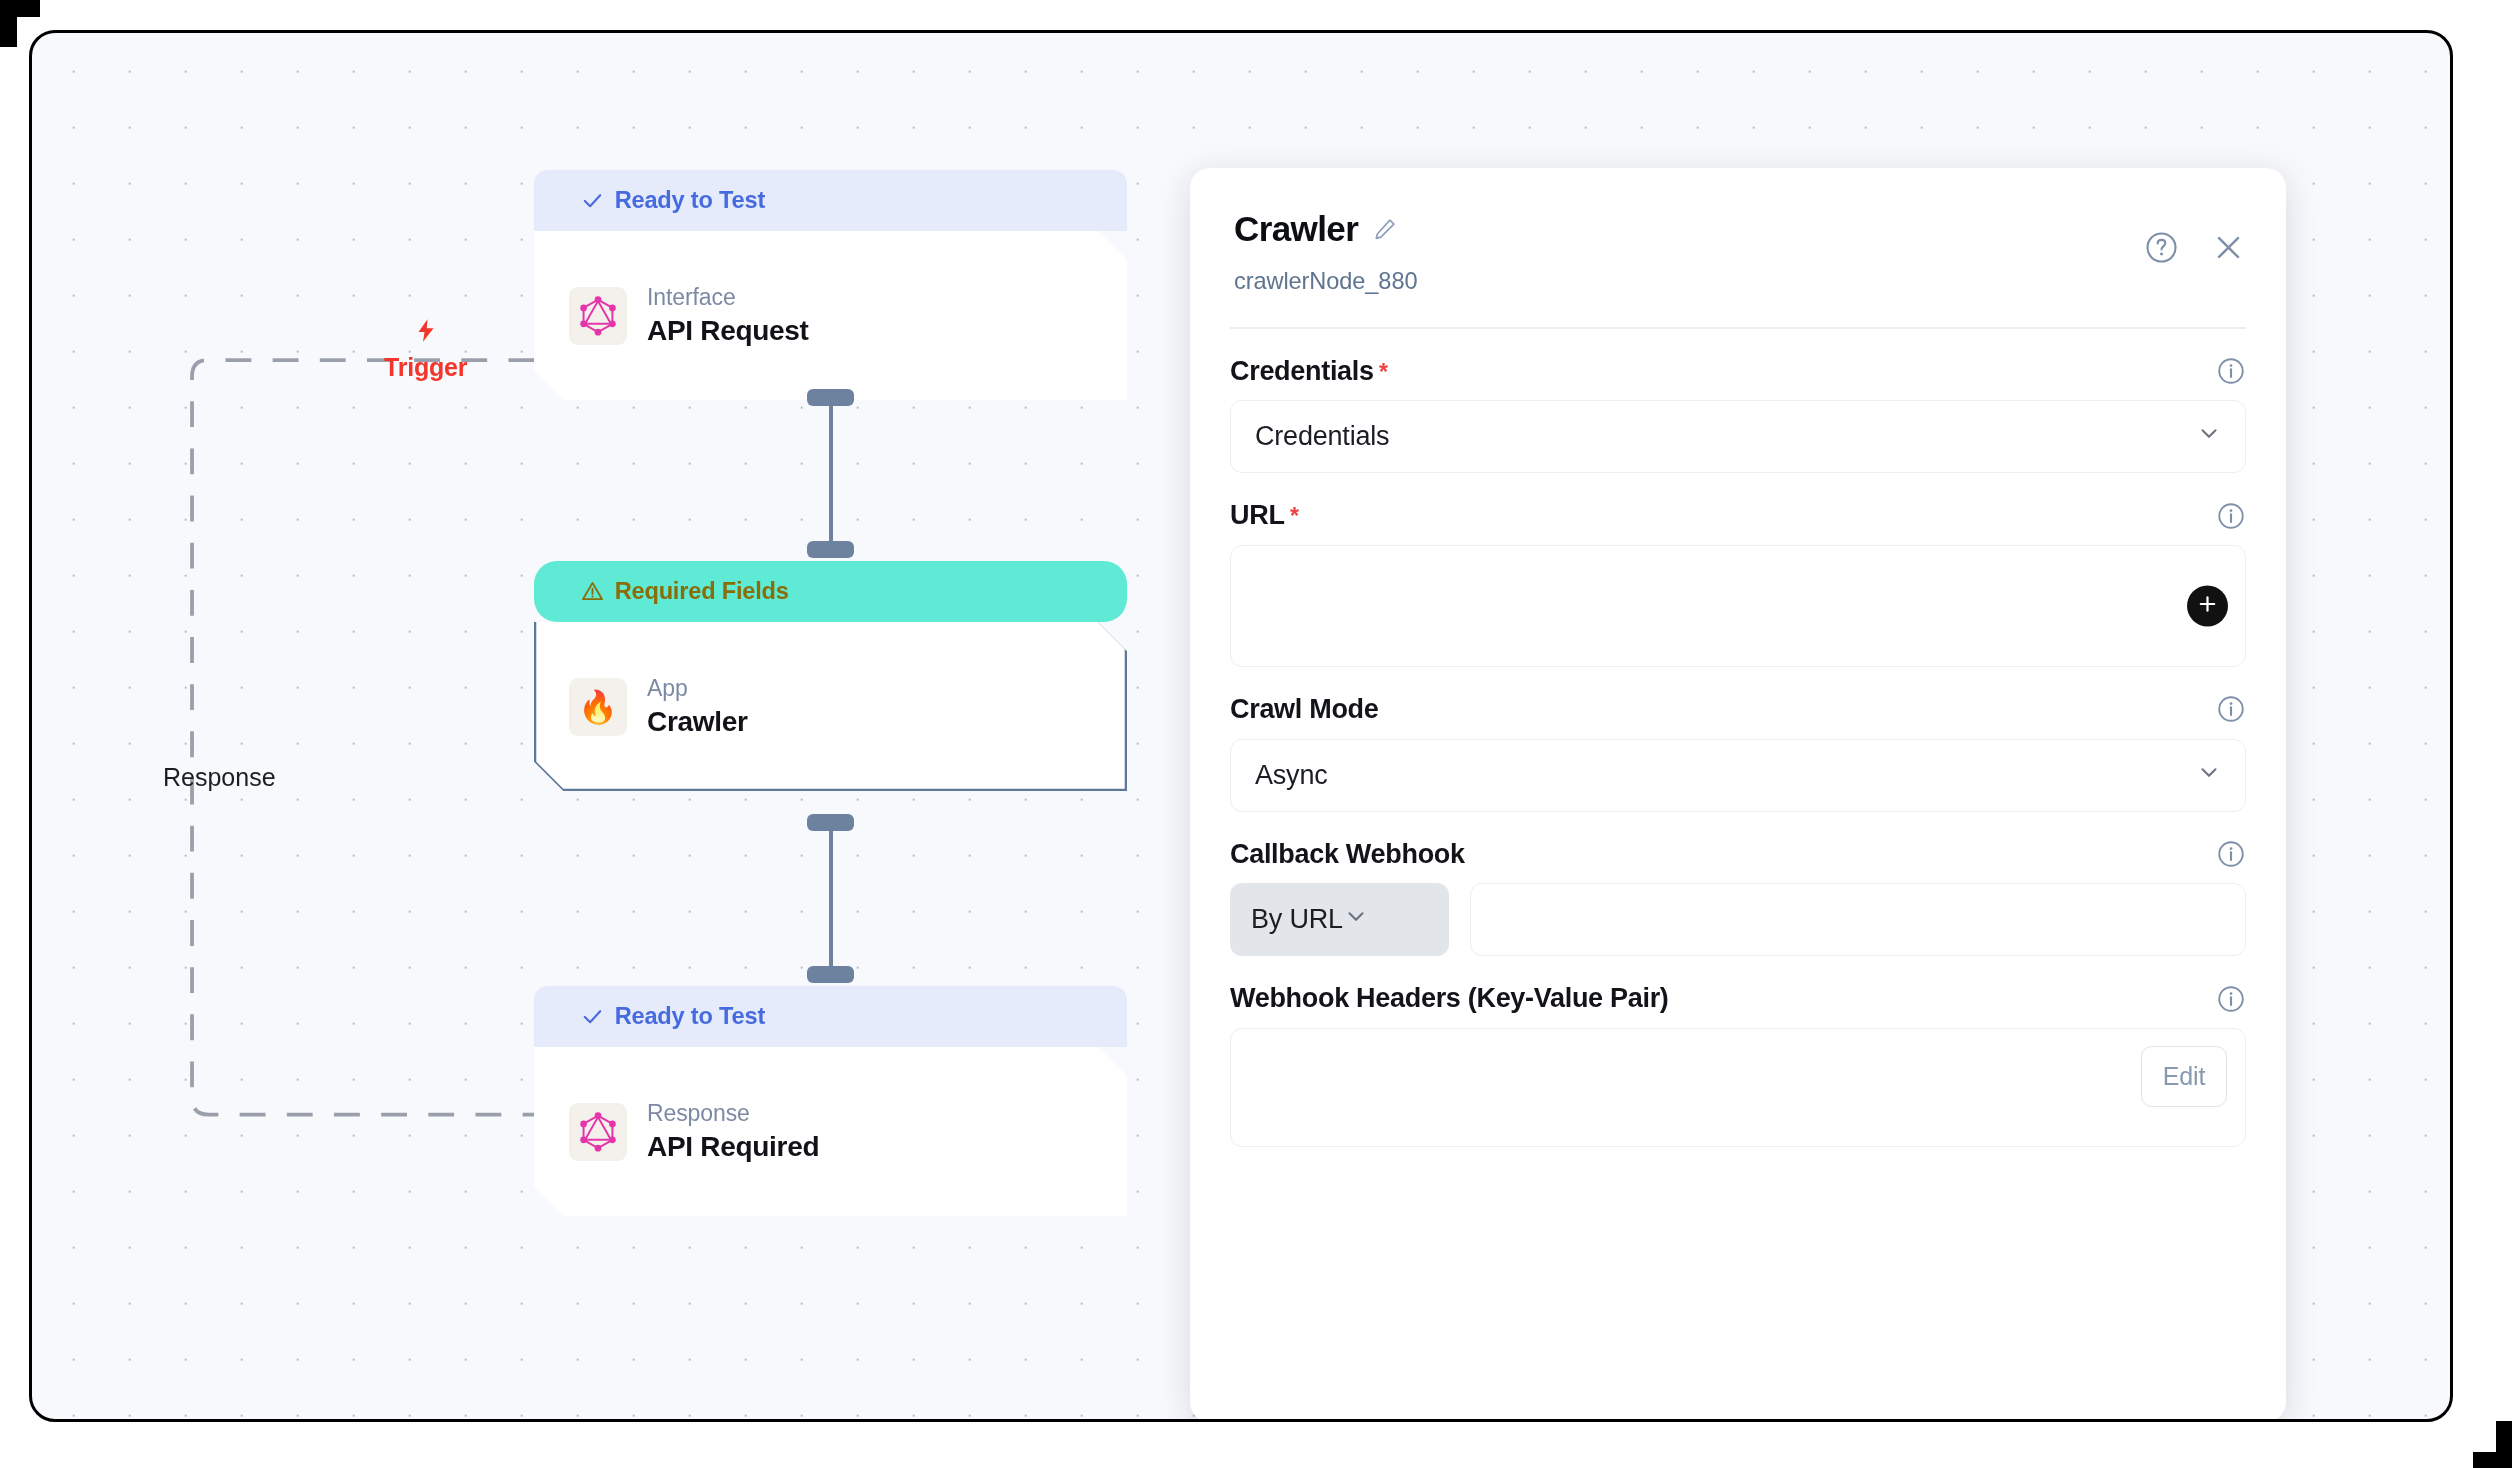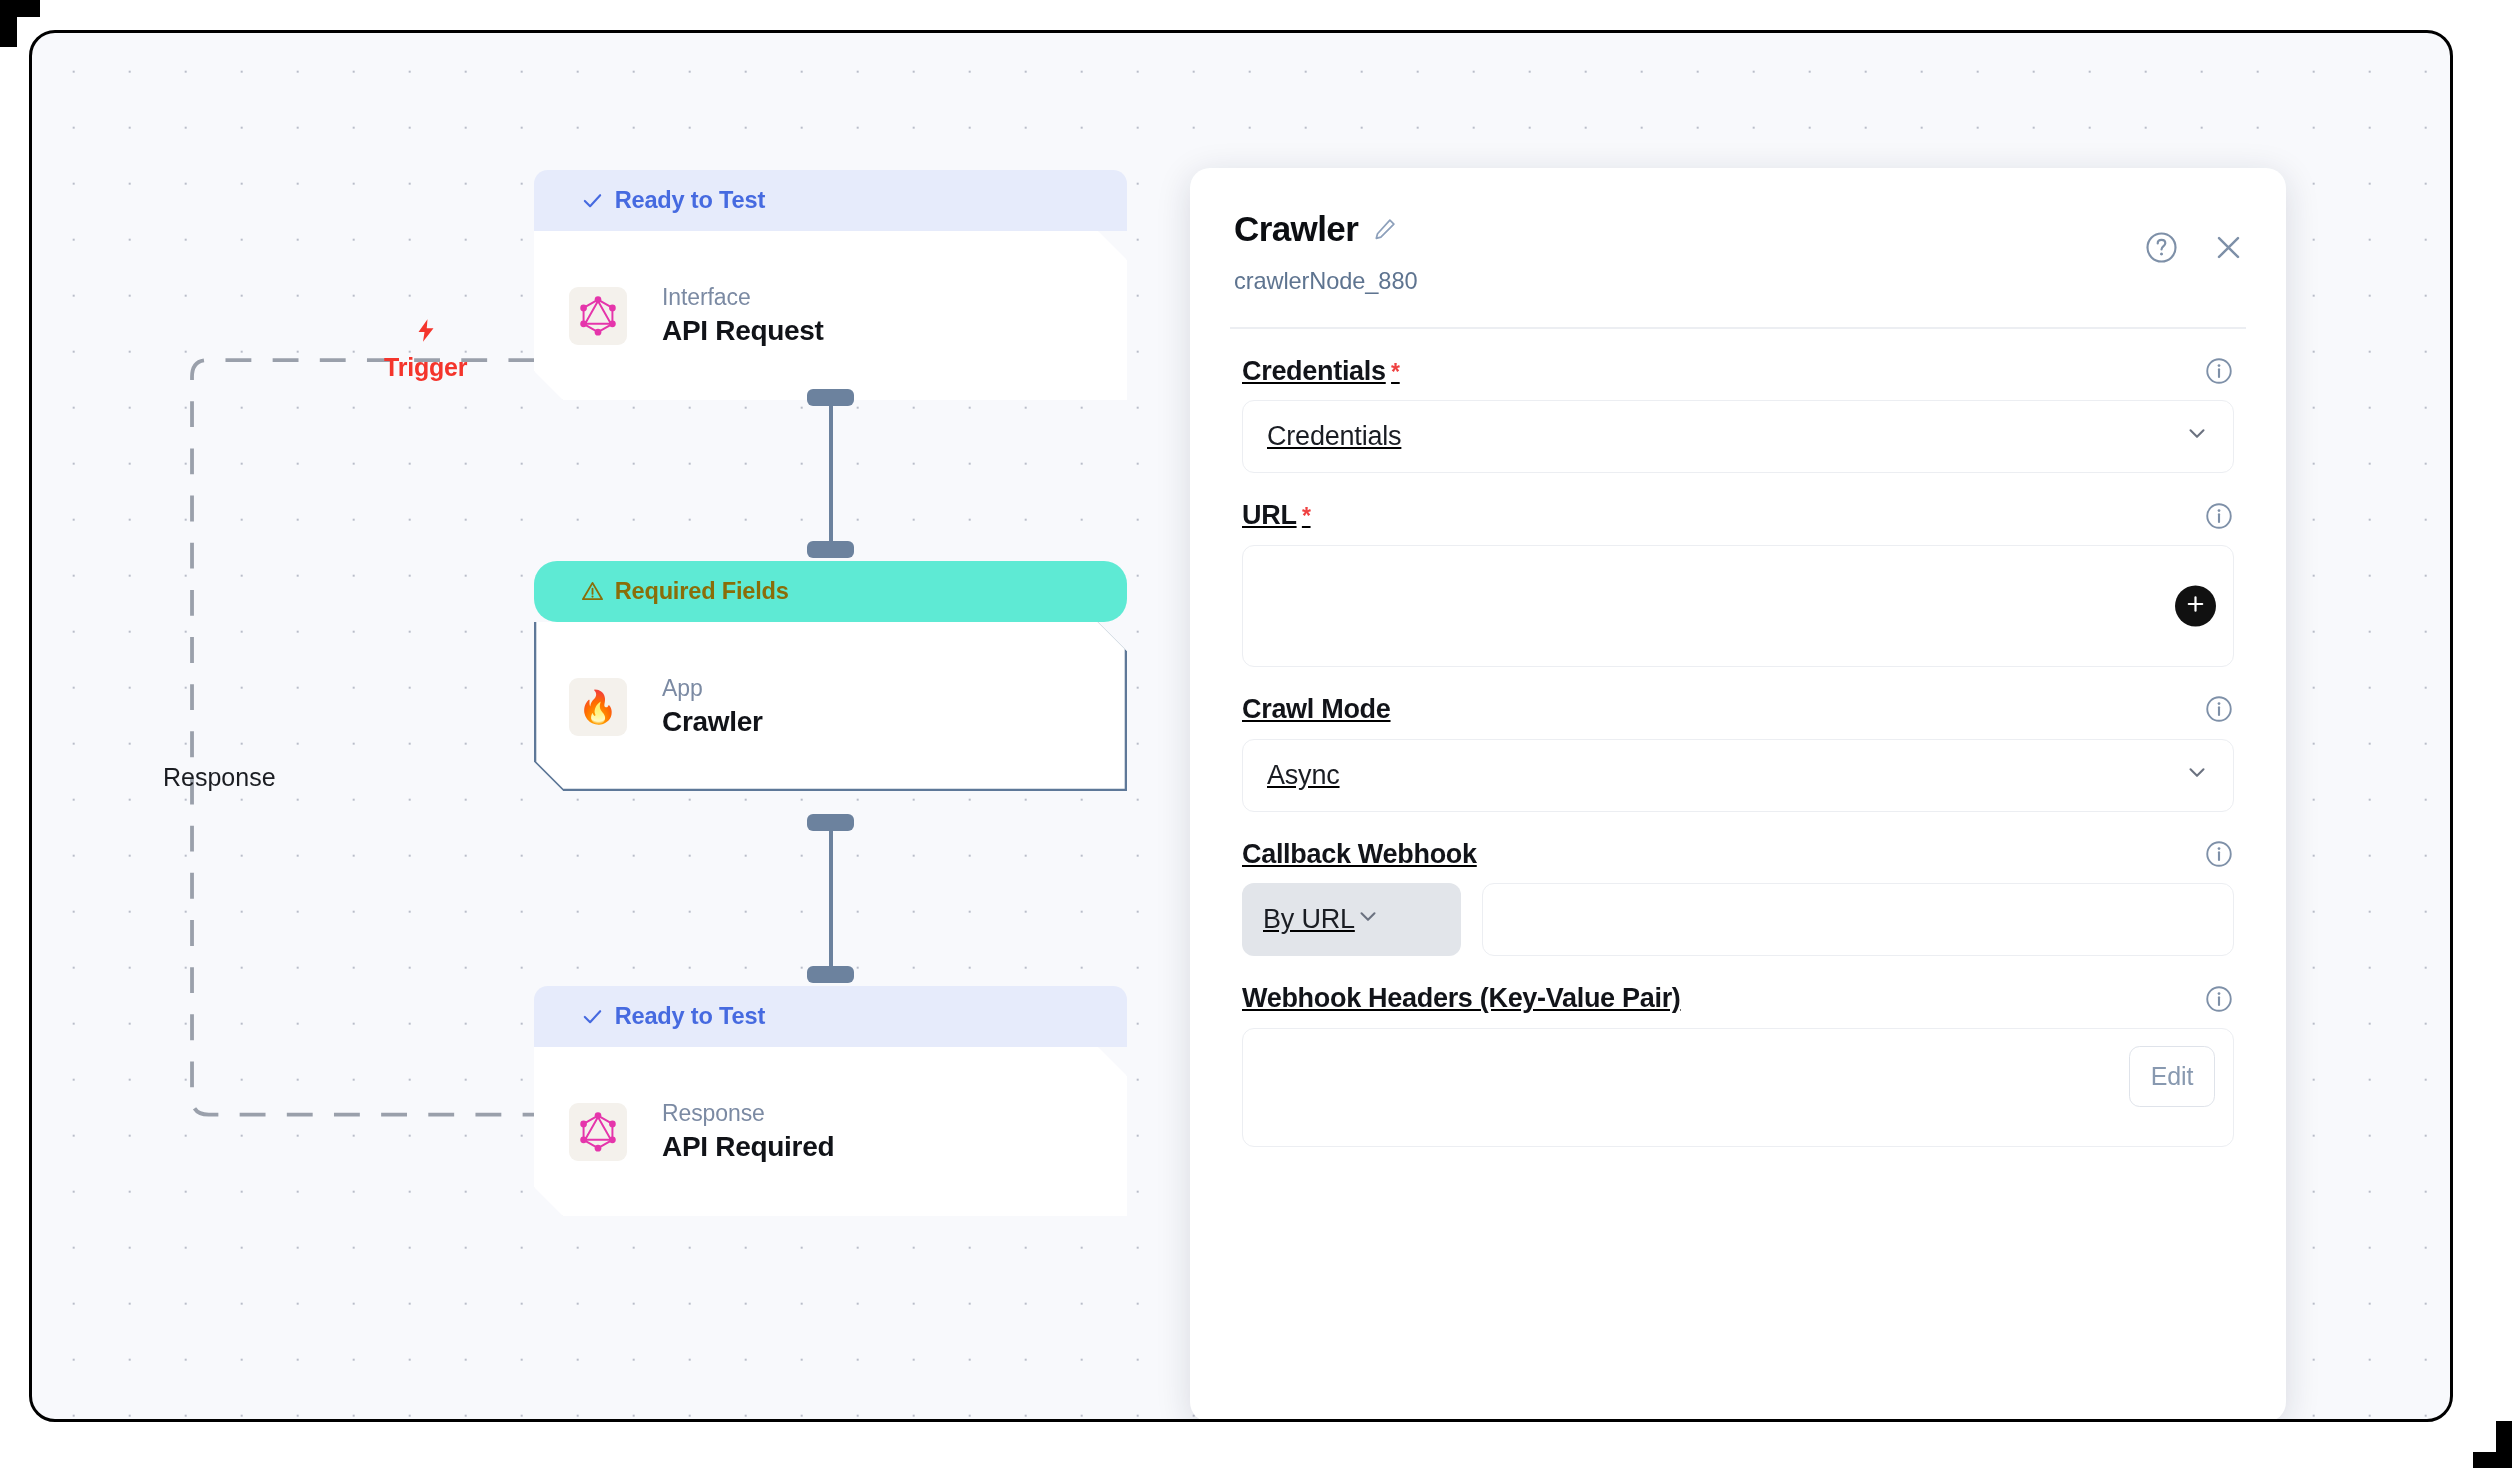--- a/index.html
+++ b/index.html
@@ -122,21 +122,21 @@
     clip-path: polygon(0 0, calc(100% - 29px) 0, 100% 29px, 100% 100%, 29px 100%, 0 calc(100% - 29px));
     z-index: 0;
   }
   .node-sel-inner {
     position: absolute;
     left: 2.3px; top: 0px; right: 2.3px; bottom: 2.3px;
     background: #ffffff;
     clip-path: polygon(0 0, calc(100% - 27px) 0, 100% 27px, 100% 100%, 27px 100%, 0 calc(100% - 27px));
     z-index: 1;
   }
-  .node-content { position: relative; z-index: 2; display: flex; align-items: center; gap: 35px; }
+  .node-content { position: relative; z-index: 2; display: flex; align-items: center; gap: 20px; }
 
   .node-icon {
     width: 58px; height: 58px;
     background: #f4f1ec;
     border-radius: 9px;
     display: flex; align-items: center; justify-content: center;
     flex: none;
   }
   .node-text { display: flex; flex-direction: column; gap: 4.6px; }
   .node-kind {
@@ -202,21 +202,21 @@
     align-items: center;
     gap: 32px;
   }
   .icon-btn { line-height: 0; cursor: pointer; }
   .panel-divider {
     margin: 32px 40px 0 40px;
     height: 1.5px;
     background: #eceef2;
   }
 
-  .panel-body { padding: 0 52px; text-decoration: underline; }
+  .panel-body { padding: 0 40px; }
 
   .field { margin-top: 27px; }
   .field-head {
     display: flex;
     align-items: center;
     justify-content: space-between;
     margin-bottom: 13.7px;
   }
   .field-label {
     font-size: 27px;

